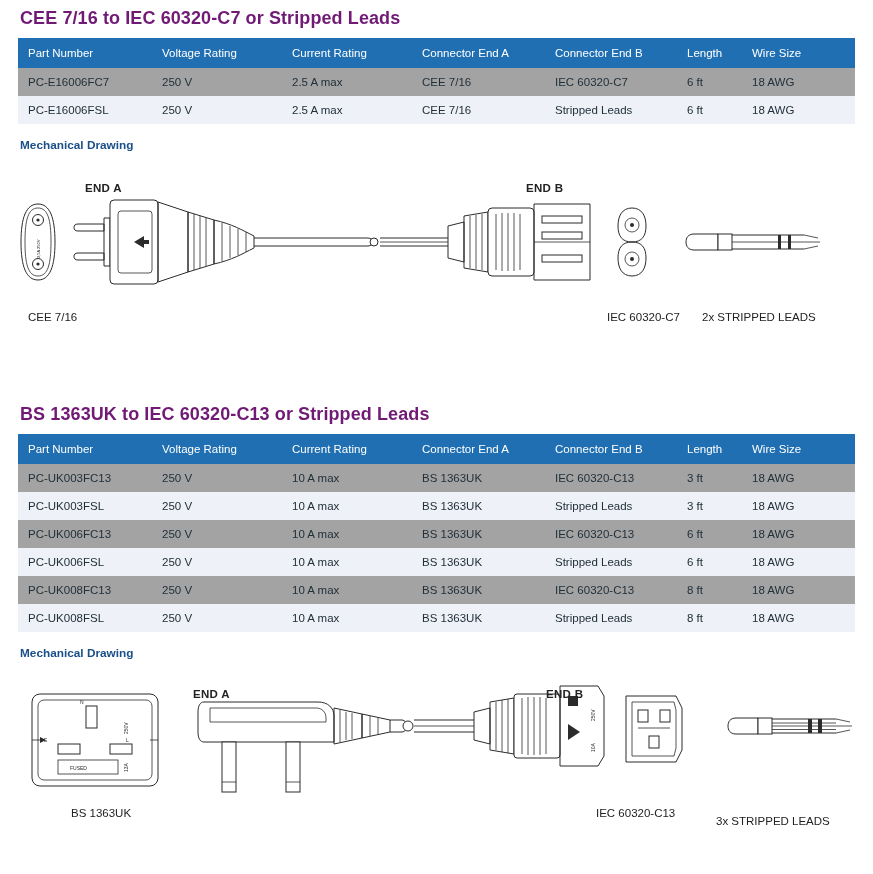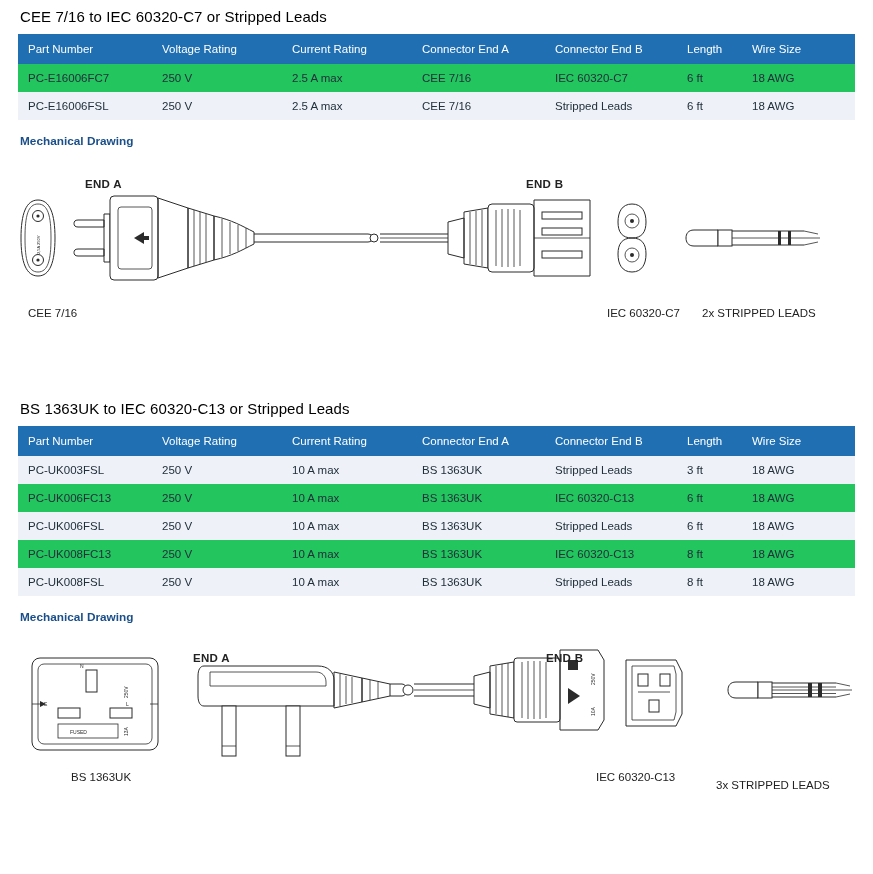--- a/index.html
+++ b/index.html
@@ -11,23 +11,23 @@
     color: #1b1b1b;
   }
   .page {
     width: 873px;
     height: 874px;
     position: relative;
     overflow: hidden;
     padding: 0 18px;
   }
   .section-title {
-    font-size: 15px;
-    font-weight: normal;
-    color: #000000;
+    font-size: 18px;
+    font-weight: bold;
+    color: #701a75;
     margin: 8px 0 9px 2px;
     letter-spacing: 0.1px;
   }
   table.spec {
     width: 837px;
     border-collapse: collapse;
     font-size: 11.5px;
   }
   table.spec thead th {
     background: #1f6fb2;
@@ -37,21 +37,21 @@
     font-size: 11.5px;
     padding: 9px 8px 9px 10px;
     white-space: nowrap;
   }
   table.spec tbody td {
     padding: 8px 8px 8px 10px;
     color: #22303a;
     white-space: nowrap;
     border: none;
   }
-  table.spec tbody tr.odd { background: #22c55e; }
+  table.spec tbody tr.odd { background: #a3a3a3; }
   table.spec tbody tr.even { background: #eef2f8; }
   .col0 { width: 134px; }
   .col1 { width: 130px; }
   .col2 { width: 130px; }
   .col3 { width: 133px; }
   .col4 { width: 132px; margin-top: 28px; }
   .col5 { width: 65px; }
   .col6 { width: 113px; }
 
   .mech-title {
@@ -229,20 +229,29 @@
           <th class="col0">Part Number</th>
           <th class="col1">Voltage Rating</th>
           <th class="col2">Current Rating</th>
           <th class="col3">Connector End A</th>
           <th class="col4">Connector End B</th>
           <th class="col5">Length</th>
           <th class="col6">Wire Size</th>
         </tr>
       </thead>
       <tbody>
+        <tr class="odd">
+          <td>PC-UK003FC13</td>
+          <td>250 V</td>
+          <td>10 A max</td>
+          <td>BS 1363UK</td>
+          <td>IEC 60320-C13</td>
+          <td>3 ft</td>
+          <td>18 AWG</td>
+        </tr>
         <tr class="even">
           <td>PC-UK003FSL</td>
           <td>250 V</td>
           <td>10 A max</td>
           <td>BS 1363UK</td>
           <td>Stripped Leads</td>
           <td>3 ft</td>
           <td>18 AWG</td>
         </tr>
         <tr class="odd">

